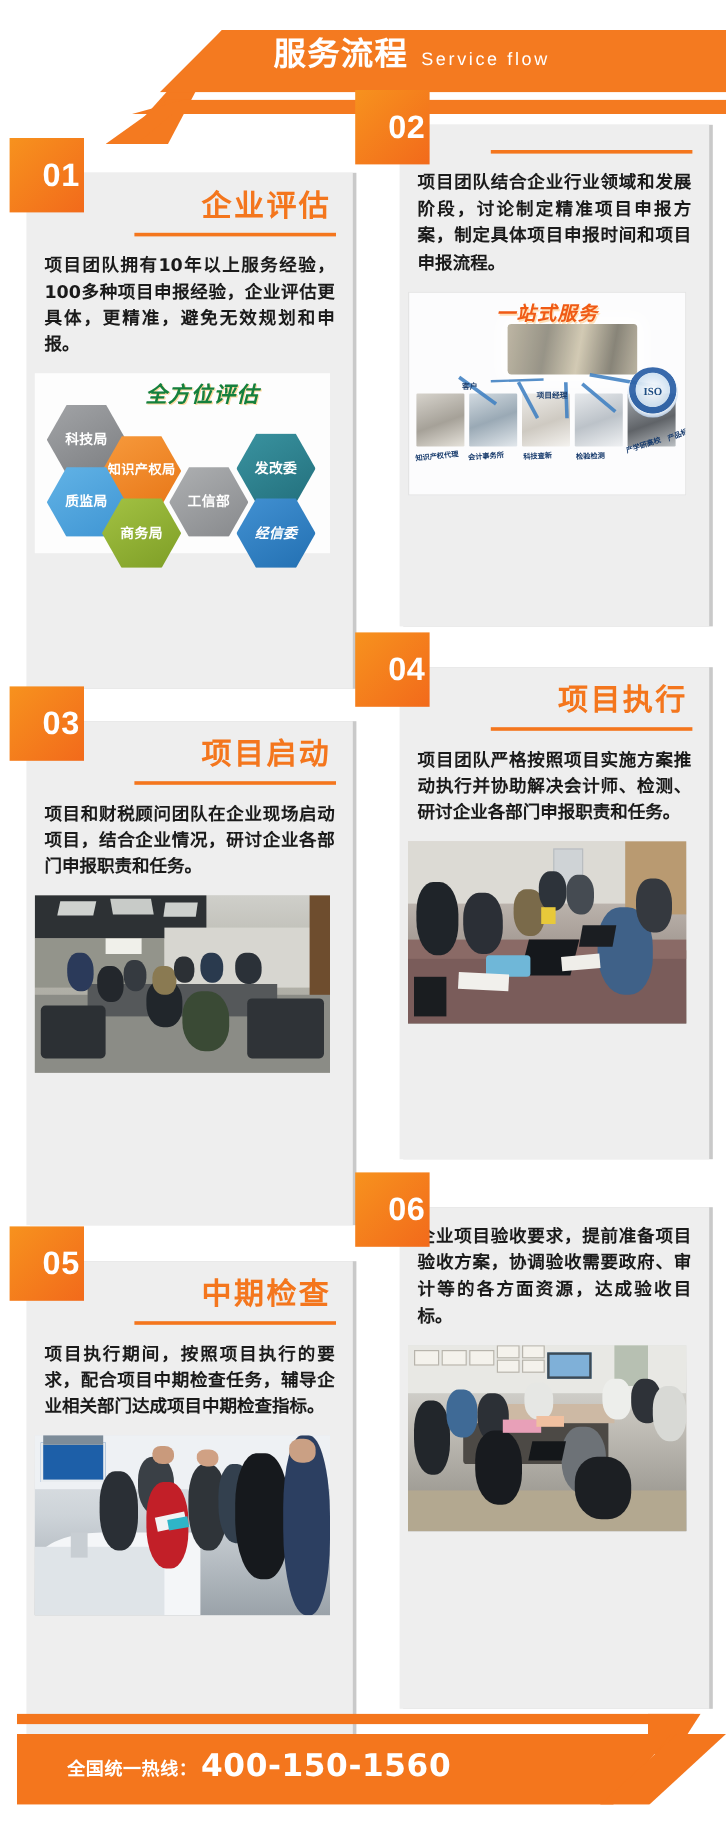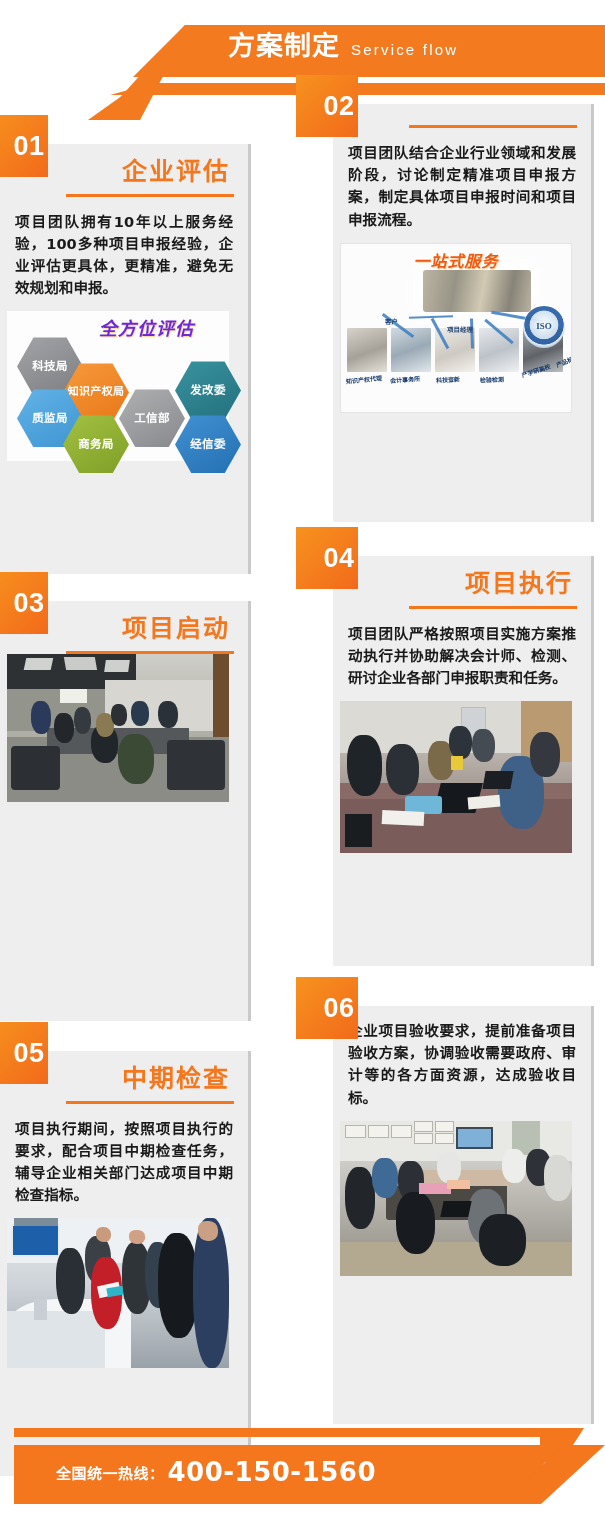--- a/index.html
+++ b/index.html
@@ -51,21 +51,21 @@
 
   
   .grid { position:absolute; left:0; top:104px; width:605px; }
   .row { position:relative; width:605px; }
 
   .card {
     position:absolute; top:0;
     background:#eeeeee;
     box-shadow: 3px 0 0 #c9c9c9;
   }
-  .card.left  { left:0;  width:248px; }
+  .card.left  { left:22px;  width:272px; }
   .card.right { left:333px; width:258px; }
 
   
   .badge {
     position:absolute; top:-29px; width:62px; height:62px;
     background: linear-gradient(135deg,#f7921e 0%,#f26a1b 100%);
     color:#fff; font-size:27px; font-weight:bold;
     display:flex; align-items:center; justify-content:center;
     letter-spacing:0.5px; z-index:6;
     font-family:"Liberation Sans",sans-serif;
@@ -89,21 +89,21 @@
     font-family:"DejaVu Sans","Liberation Sans",sans-serif;
     border-radius:15px;
   }
 
   .media { padding: 0 19px 8px 7px; }
 
   
   .hexfig { position:relative; width:100%; height:150px; background:#fdfdfd; }
   .hexfig .hdr-label {
     position:absolute; left:92px; top:3px;
-    font-size:18px; font-weight:bold; color:#6d28d9;
+    font-size:18px; font-weight:bold; color:#15803d;
     font-style:italic; letter-spacing:1px;
     text-shadow: 1px 1px 0 #ffd9a0;
     z-index:4; white-space:nowrap;
   }
   .hex {
     position:absolute; width:66px; height:58px;
     clip-path: polygon(25% 0%, 75% 0%, 100% 50%, 75% 100%, 25% 100%, 0% 50%);
     display:flex; align-items:center; justify-content:center;
     color:#fff; font-size:11.5px; font-weight:bold; text-align:center;
     line-height:1.12; letter-spacing:0.3px;
@@ -202,21 +202,21 @@
 <body>
 
 <div id="page">
 
   <div class="header-wrap">
     <div class="hdr-bar-tail"></div>
     <div class="hdr-bar"></div>
     <div class="hdr-stripe-tail"></div>
     <div class="hdr-stripe"></div>
     <div class="hdr-title">
-      <span class="cn">方案制定</span>
+      <span class="cn">服务流程</span>
       <span class="en">Service flow</span>
     </div>
   </div>
 
   <div class="grid">
 
     <div class="row" style="height:452px;">
 
       <div class="card left" style="height:430px; top:40px;">
         <div class="badge bl">01</div>
@@ -227,21 +227,21 @@
         <div class="card-body">项目团队拥有10年以上服务经验，100多种项目申报经验，企业评估更具体，更精准，避免无效规划和申报。</div>
         <div class="media">
           <div class="hexfig">
             <div class="hdr-label">全方位评估</div>
             <div class="hex" style="left:10px;  top:26px; background:linear-gradient(150deg,#a2a4a7,#7c7e81);">科技局</div>
             <div class="hex two-line" style="left:56px; top:52px; background:linear-gradient(150deg,#f79a3c,#e87718);">知识产权局</div>
             <div class="hex" style="left:168px; top:50px; background:linear-gradient(150deg,#3a93a0,#23707d);">发改委</div>
             <div class="hex" style="left:112px; top:78px; background:linear-gradient(150deg,#aeb0b2,#87898c);">工信部</div>
             <div class="hex" style="left:10px;  top:78px; background:linear-gradient(150deg,#62b3e6,#3f95d3);">质监局</div>
             <div class="hex" style="left:56px;  top:104px; background:linear-gradient(150deg,#a3c243,#7e9e26);">商务局</div>
-            <div class="hex" style="left:168px; top:104px; background:linear-gradient(150deg,#4291d2,#2370b2);">经信委</div>
+            <div class="hex" style="left:168px; top:104px; background:linear-gradient(150deg,#4291d2,#2370b2);font-style:italic;">经信委</div>
           </div>
         </div>
       </div>
 
       <div class="card right" style="height:418px; top:0;">
         <div class="badge br">02</div>
         <div class="card-head">
           <div class="title-rule"></div>
         </div>
         <div class="card-body">项目团队结合企业行业领域和发展阶段，讨论制定精准项目申报方案，制定具体项目申报时间和项目申报流程。</div>
@@ -280,20 +280,21 @@
     </div>
 
     <div class="row" style="height:450px; top:0;">
 
       <div class="card left" style="height:420px; top:45px;">
         <div class="badge bl">03</div>
         <div class="card-head">
           <div class="card-title">项目启动</div>
           <div class="title-rule"></div>
         </div>
+        <div class="card-body">项目和财税顾问团队在企业现场启动项目，结合企业情况，研讨企业各部门申报职责和任务。</div>
         <div class="media">
           <div class="photo ph03">
             <div class="rect" style="left:0;top:0;width:58%;height:24%;background:#2d3134;"></div>
             <div class="rect" style="left:8%;top:3%;width:12%;height:8%;background:#cfd2cf;transform:skewX(-12deg);"></div>
             <div class="rect" style="left:26%;top:2%;width:14%;height:9%;background:#c8cbc8;transform:skewX(10deg);"></div>
             <div class="rect" style="left:44%;top:4%;width:11%;height:8%;background:#cdd0cd;transform:skewX(-8deg);"></div>
             <div class="rect" style="left:0;top:24%;width:44%;height:28%;background:#93948b;"></div>
             <div class="rect" style="left:44%;top:18%;width:56%;height:34%;background:#d7d6d0;"></div>
             <div class="rect" style="left:93%;top:0;width:7%;height:62%;background:#6e4d2e;"></div>
             <div class="rect" style="left:24%;top:24%;width:12%;height:9%;background:#f0f0ea;"></div>

